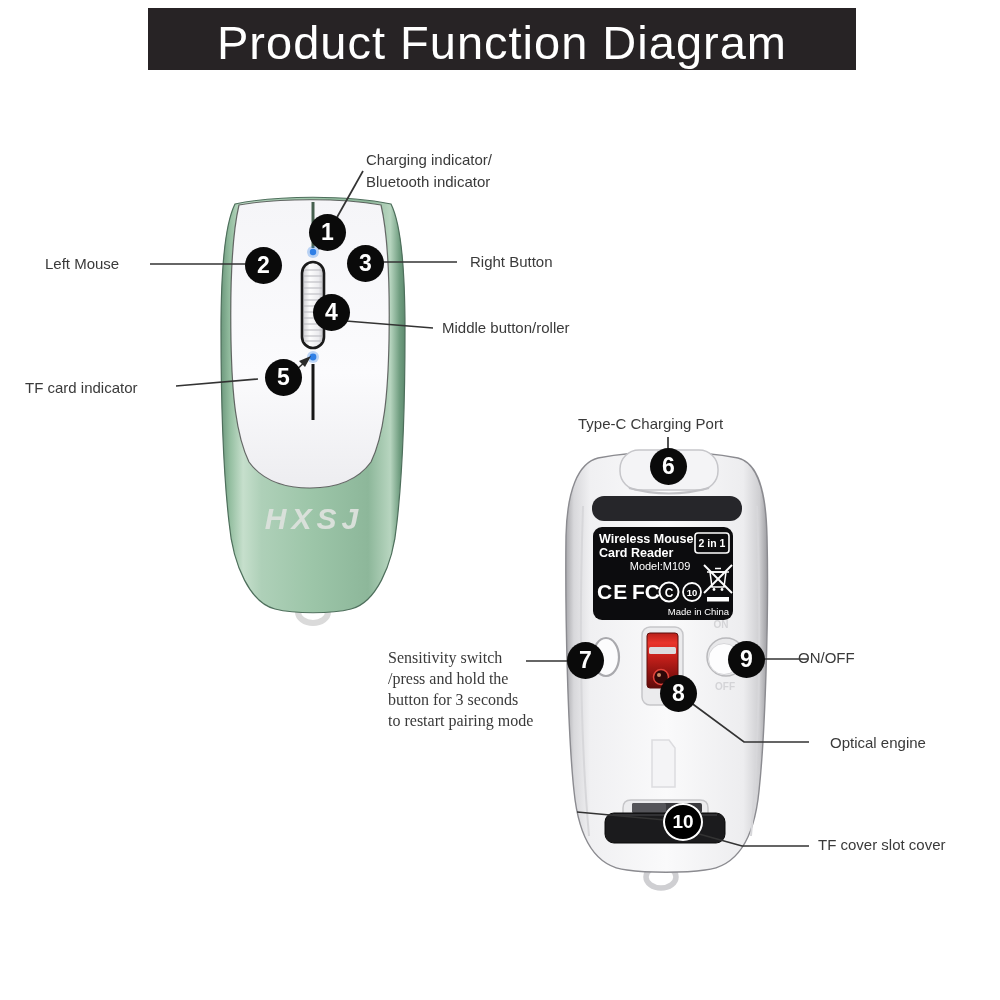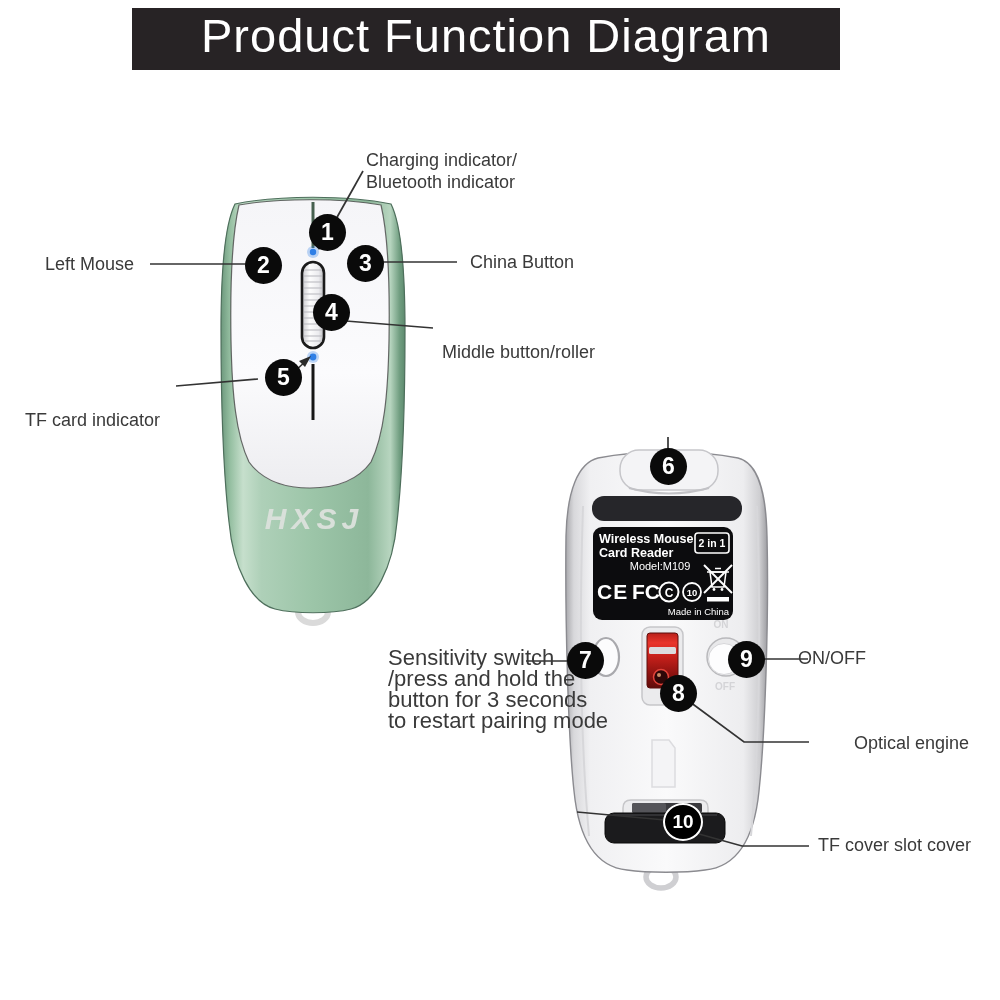--- a/index.html
+++ b/index.html
@@ -1,30 +1,30 @@
 <!DOCTYPE html>
 <html style="--title-bg: #272325; --mouse-green: #9cc5a8; --led-blue: #2f7fe6; --sensor-red: #c41e1e; --sticker-bg: #0c0c0e;"><head>
 <meta charset="utf-8">
 <style>
   html,body{margin:0;padding:0;background:#ffffff;}
   #stage{
     position:relative;width:1000px;height:1000px;background:#fff;overflow:hidden;
     font-family:"Liberation Sans",sans-serif;
   }
   #title-bar{
-    position:absolute;left:132px;top:8px;width:708px;height:62px;
+    position:absolute;left:148px;top:8px;width:708px;height:62px;
     background:var(--title-bg,#272325);
-    color:#fff;display:flex;align-items:flex-start;justify-content:center;
+    color:#fff;display:flex;align-items:flex-end;justify-content:center;
     font-size:47px;font-weight:400;letter-spacing:1px;white-space:nowrap;
   }
   .lbl{
-    position:absolute;color:#3a3a3a;font-size:18px;line-height:22px;
+    position:absolute;color:#3a3a3a;font-size:15px;line-height:22px;
     white-space:pre-line;z-index:4;
   }
-  .lbl.small{font-size:22px;line-height:21px;}
+  .lbl.small{font-size:16px;line-height:21px;font-family:Liberation Serif, serif;}
   .badge{
     position:absolute;width:37px;height:37px;border-radius:50%;
     background:#0a0a0a;color:#fff;font-weight:700;font-size:23px;
     display:flex;align-items:center;justify-content:center;z-index:5;
     box-sizing:border-box;
   }
   .badge.ring{
     width:40px;height:38px;border:2.5px solid #fff;background:#000;font-size:19px;
   }
   .mouse-svg{position:absolute;z-index:1;}
@@ -233,24 +233,25 @@
   <div class="badge" style="left:728px;top:641px;">
       <span>9</span>
     </div>
   <div class="badge ring" style="left:663px;top:803px;">
       <span>10</span>
     </div>
 
   <div class="lbl" style="left:366px;top:149px;">Charging indicator/
 Bluetooth indicator</div>
   <div class="lbl" style="left:45px;top:253px;">Left Mouse</div>
-  <div class="lbl" style="left:470px;top:251px;">China Button</div>
-  <div class="lbl" style="left:442px;top:317px;margin-top:24px;">Middle button/roller</div>
-  <div class="lbl" style="left:25px;top:377px;margin-top:32px;">TF card indicator</div>
+  <div class="lbl" style="left:470px;top:251px;">Right Button</div>
+  <div class="lbl" style="left:442px;top:317px;">Middle button/roller</div>
+  <div class="lbl" style="left:25px;top:377px;">TF card indicator</div>
+  <div class="lbl" style="left:578px;top:413px;">Type-C Charging Port</div>
   <div class="lbl small" style="left:388px;top:647px;">Sensitivity switch
 /press and hold the
 button for 3 seconds
 to restart pairing mode</div>
-  <div class="lbl" style="left:854px;top:732px;">Optical engine</div>
+  <div class="lbl" style="left:830px;top:732px;">Optical engine</div>
   <div class="lbl" style="left:798px;top:647px;">ON/OFF</div>
   <div class="lbl" style="left:818px;top:834px;">TF cover slot cover</div>
 
 </div>
 
 </body></html>

